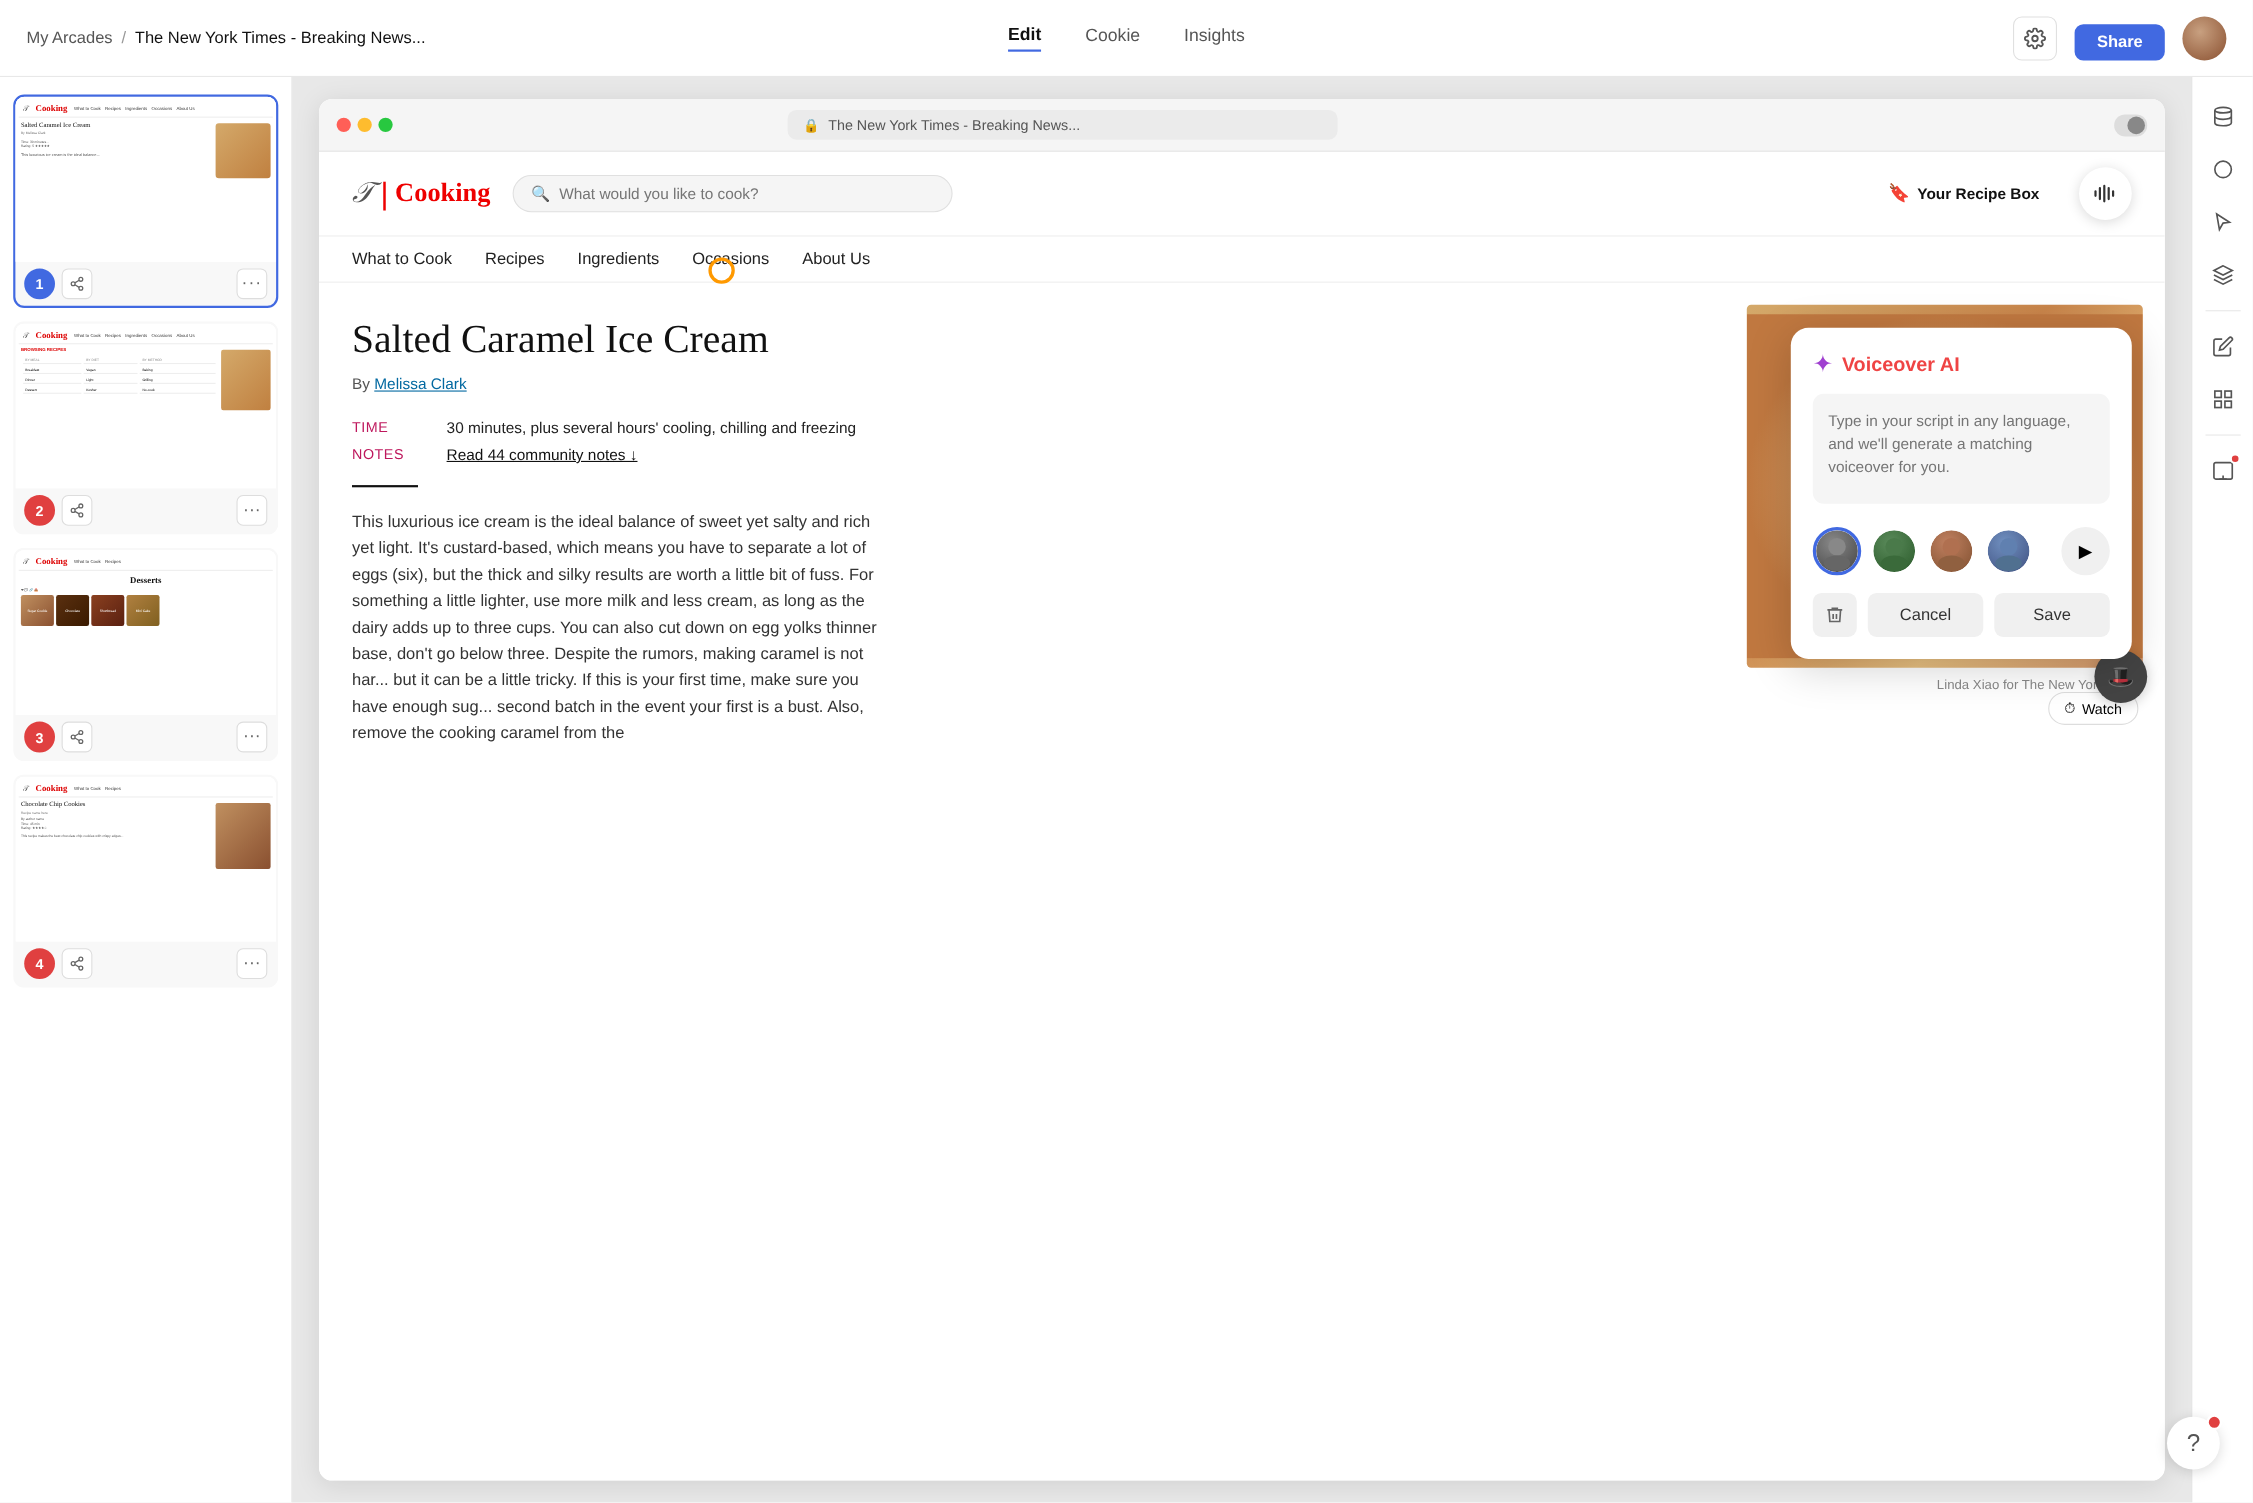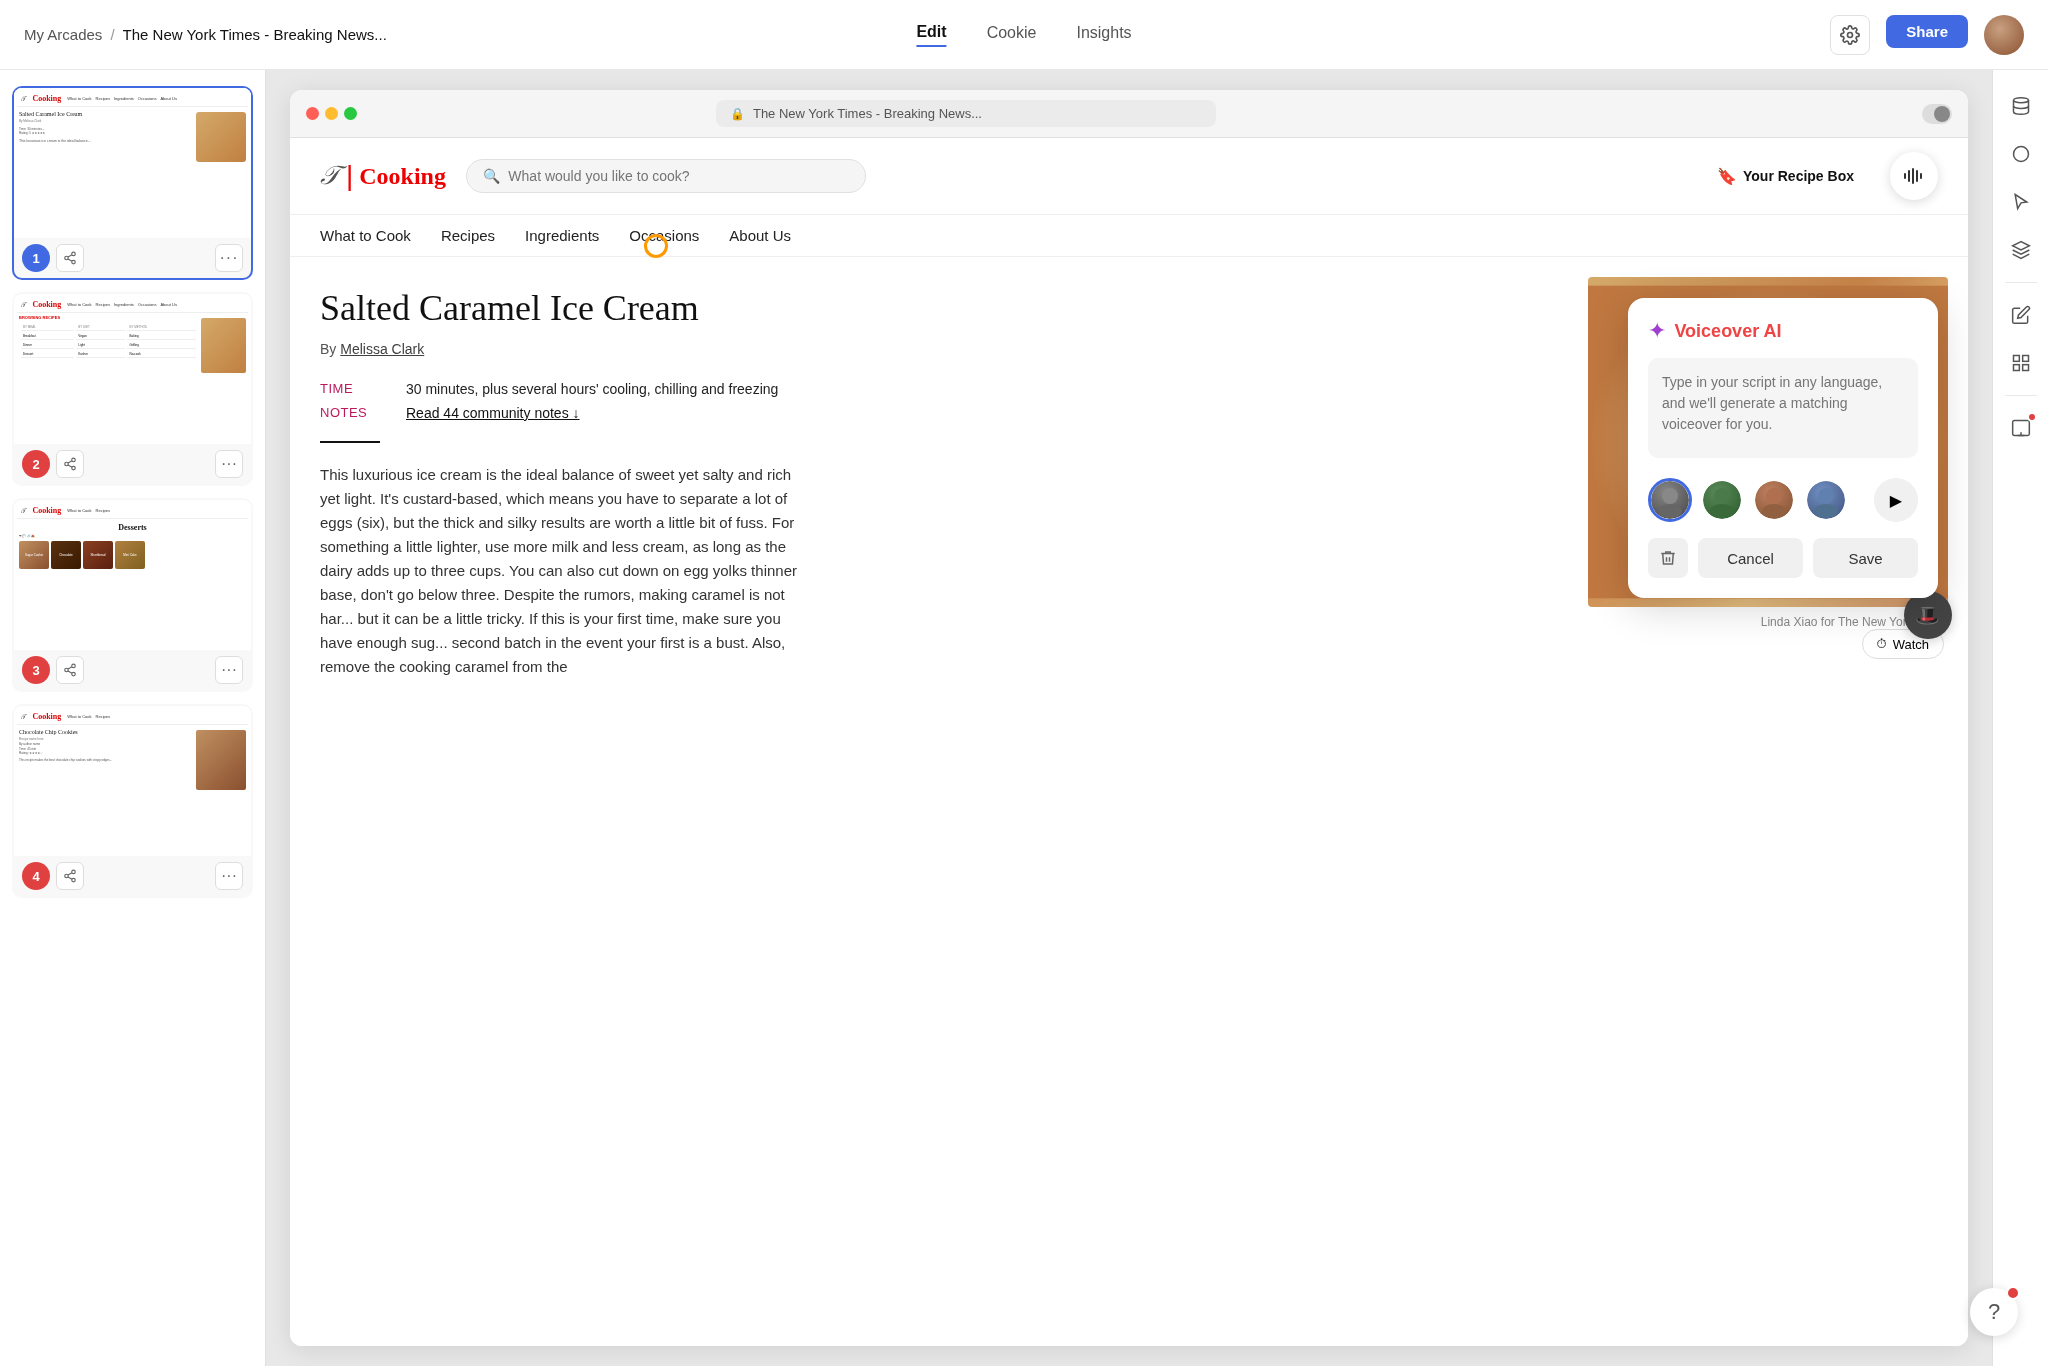--- a/index.html
+++ b/index.html
@@ -11,21 +11,21 @@
       height: 70px; padding: 0 24px; border-bottom: 1px solid #e8e8e8;
       flex-shrink: 0; position: relative;
     }
     .breadcrumb { display: flex; align-items: center; gap: 8px; font-size: 15px; color: #333; }
     .breadcrumb-home { color: #555; cursor: pointer; }
     .breadcrumb-sep { color: #999; }
     .breadcrumb-current { color: #111; font-weight: 500; font-size: 15px; max-width: 300px; overflow: hidden; text-overflow: ellipsis; white-space: nowrap; }
     .top-center { position: absolute; left: 50%; transform: translateX(-50%); display: flex; gap: 40px; align-items: center; }
     .top-nav-item { font-size: 16px; color: #555; cursor: pointer; padding-bottom: 4px; }
     .top-nav-item.active { color: #111; font-weight: 600; border-bottom: 2px solid #4169e1; }
-    .top-right { margin-left: auto; display: flex; align-items: flex-start; gap: 16px; }
+    .top-right { margin-left: auto; display: flex; align-items: flex-end; gap: 16px; }
     .settings-btn { width: 40px; height: 40px; border-radius: 8px; border: 1px solid #e0e0e0; display: flex; align-items: center; justify-content: center; cursor: pointer; background: #fff; }
     .share-btn { background: #4169e1; color: #fff; border: none; border-radius: 8px; padding: 8px 20px; font-size: 15px; font-weight: 600; cursor: pointer; }
     .avatar-circle { width: 40px; height: 40px; border-radius: 50%; background: #c0a080; overflow: hidden; cursor: pointer; }
 
     
     .main-layout { display: flex; flex: 1; overflow: hidden; }
 
     
     .slides-panel { width: 266px; background: #fff; border-right: 1px solid #e0e0e0; display: flex; flex-direction: column; overflow-y: auto; padding: 16px 12px; gap: 12px; }
     .slide-item { position: relative; border-radius: 10px; overflow: hidden; cursor: pointer; background: #f8f8f8; border: 2px solid transparent; }
@@ -75,21 +75,21 @@
     .voiceover-wave-btn { width: 48px; height: 48px; border-radius: 50%; background: #fff; box-shadow: 0 2px 12px rgba(0,0,0,0.15); display: flex; align-items: center; justify-content: center; cursor: pointer; margin-left: 16px; }
 
     .nyt-nav { display: flex; gap: 30px; padding: 12px 30px; border-bottom: 1px solid #eee; position: relative; }
     .nyt-nav-item { font-size: 15px; color: #222; cursor: pointer; font-weight: 400; }
     .nav-indicator { position: absolute; bottom: -2px; left: 354px; width: 24px; height: 24px; border-radius: 50%; border: 3px solid #f90; background: transparent; }
 
     .nyt-content { display: flex; gap: 0; flex: 1; }
     .nyt-article { flex: 1; padding: 30px 30px 30px 30px; }
     .recipe-title { font-family: Georgia, serif; font-size: 36px; font-weight: 400; margin-bottom: 12px; color: #111; }
     .recipe-author { font-size: 14px; color: #555; margin-bottom: 24px; }
-    .recipe-author a { color: #404040; }
+    .recipe-author a { color: #0369a1; }
     .recipe-meta { margin-bottom: 16px; }
     .meta-row { display: flex; gap: 16px; margin-bottom: 8px; align-items: flex-start; }
     .meta-label { width: 70px; font-size: 13px; color: #be185d; font-weight: 500; text-transform: uppercase; letter-spacing: 0.5px; flex-shrink: 0; }
     .meta-value { font-size: 14px; color: #222; }
     .stars { color: #333; font-size: 14px; }
     .notes-link { color: #111; text-decoration: underline; font-size: 14px; }
     .recipe-description { font-size: 15px; line-height: 1.6; color: #333; max-width: 480px; }
     .recipe-divider { width: 60px; border: none; border-top: 2px solid #111; margin: 20px 0; }
 
     .nyt-image-area { width: 380px; flex-shrink: 0; position: relative; padding: 20px 20px 0 0; }

